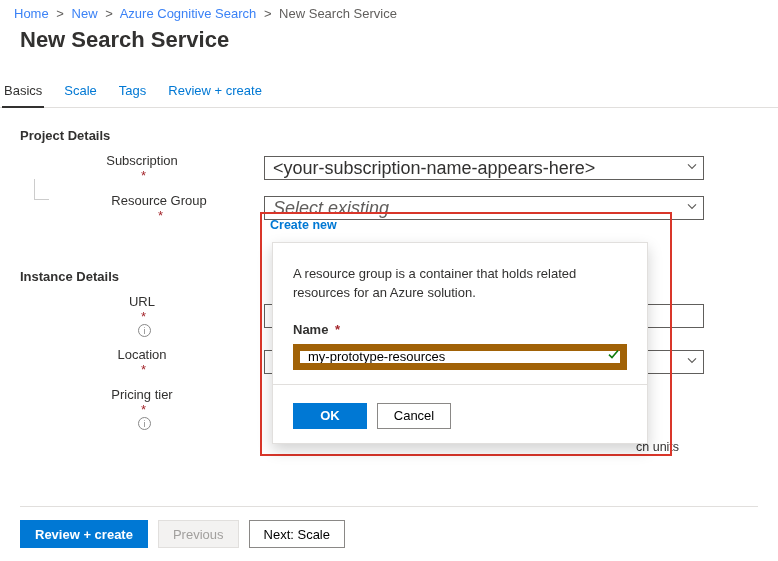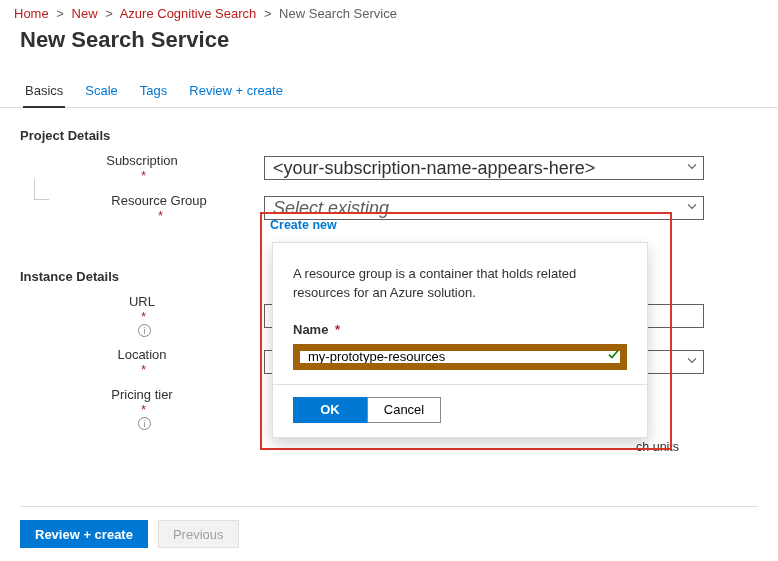--- a/index.html
+++ b/index.html
@@ -12,36 +12,36 @@
     height: 561px;
     overflow: hidden;
     position: relative;
   }
 
   
   .breadcrumb {
     padding: 6px 14px 4px 14px;
     font-size: 13px;
   }
-  .breadcrumb .link { color: #b91c1c; cursor: pointer; }
+  .breadcrumb .link { color: #3b82f6; cursor: pointer; }
   .breadcrumb .sep { color: #605e5c; margin: 0 4px; }
   .breadcrumb .current { color: #605e5c; }
 
   
   .page-title {
     font-size: 22px;
     font-weight: 600;
     padding: 2px 20px 10px 20px;
   }
 
   
   .tabs {
     display: flex;
     border-bottom: 1px solid #e1dfdd;
-    padding: 0 23px;
+    padding: 0 2px;
     margin-top: 14px;
     gap: 18px;
   }
   .tab {
     padding: 6px 2px 8px 2px;
     font-size: 13px;
     cursor: pointer;
   }
   .tab.active {
     color: #323130;
@@ -173,22 +173,23 @@
   }
   .check-icon {
     position: absolute;
     right: 7px;
     top: 50%;
     transform: translateY(-50%);
     color: #107c10;
   }
   .popover-footer {
     border-top: 1px solid #e1dfdd;
-    padding: 12px 20px 14px 20px;
-    display: flex;
+    padding: 18px 20px 14px 20px;
+    display: flex;
+    gap: 10px;
   }
   .btn {
     height: 26px;
     min-width: 74px;
     font-size: 13px;
     border: 1px solid #8a8886;
     background: #fff;
     cursor: pointer;
     padding: 0 12px;
   }
@@ -347,13 +348,14 @@
       <button class="btn primary">OK</button>
       <button class="btn">Cancel</button>
     </div>
   </div>
 </div>
 
 <div class="bottom-bar-sep"></div>
 <div class="bottom-bar">
   <button class="btn primary big">Review + create</button>
   <button class="btn big disabled">Previous</button>
+  <button class="btn big">Next: Scale</button>
 </div>
 
 </body></html>

